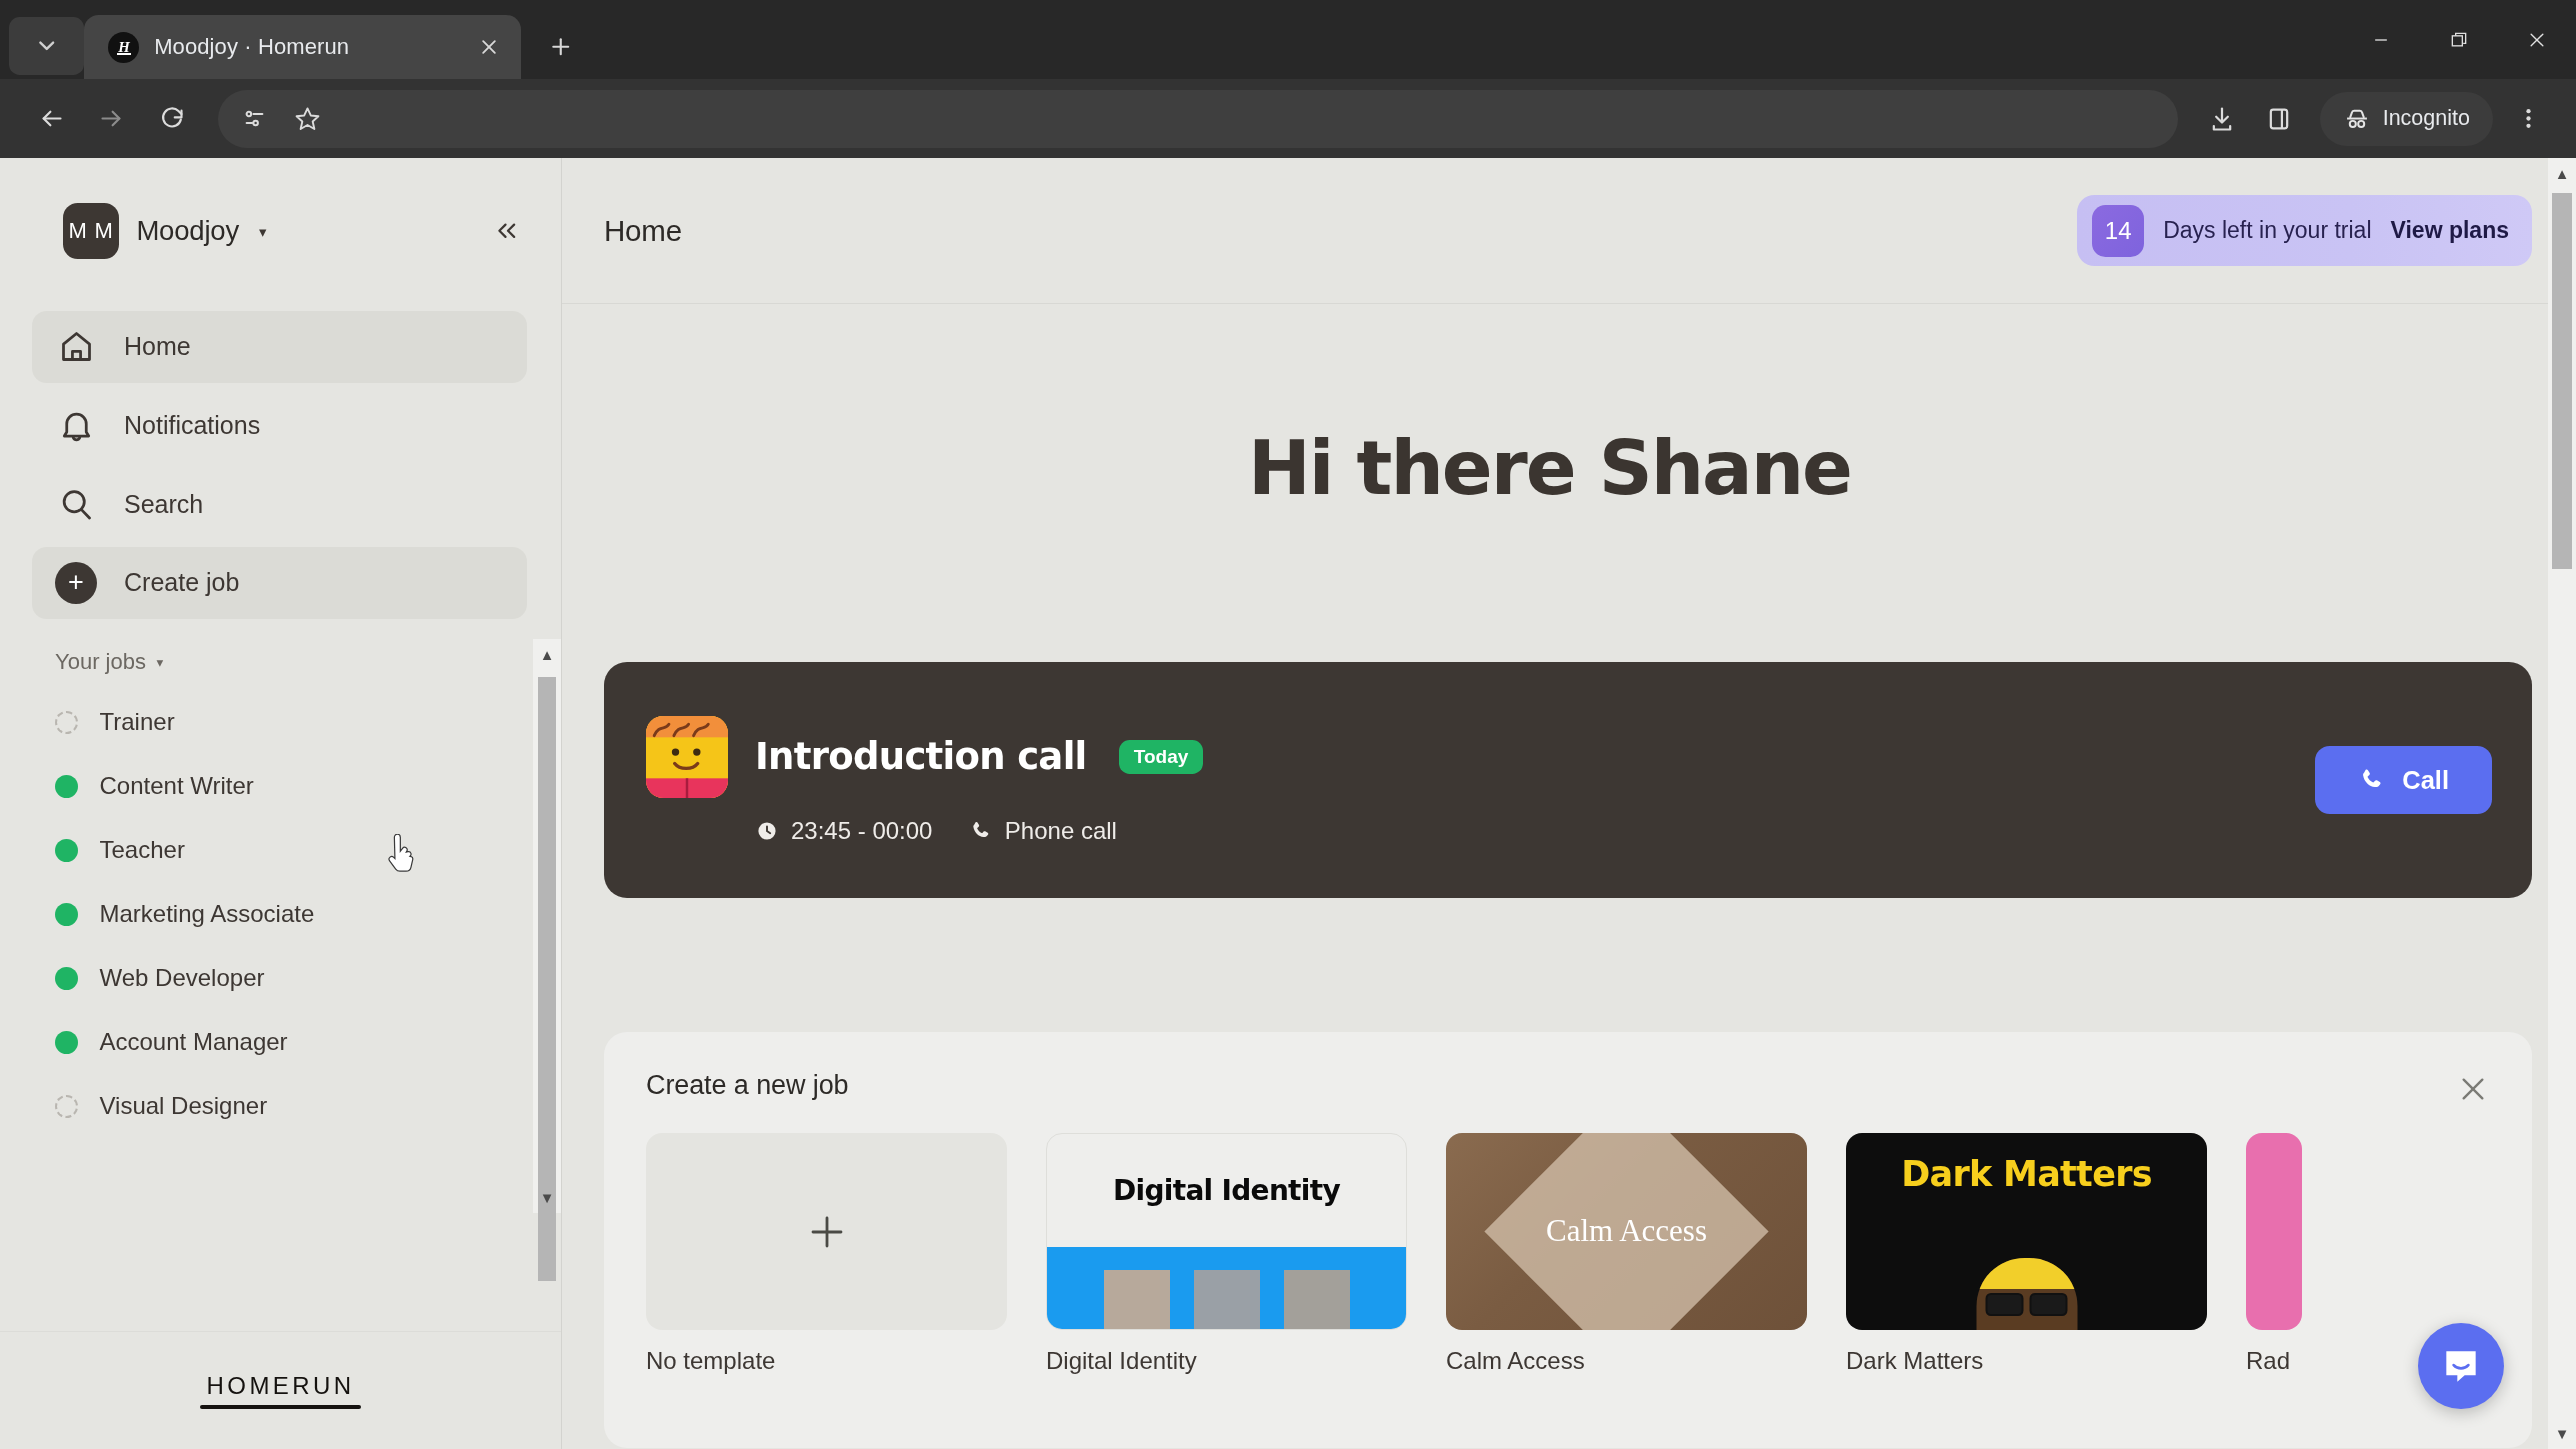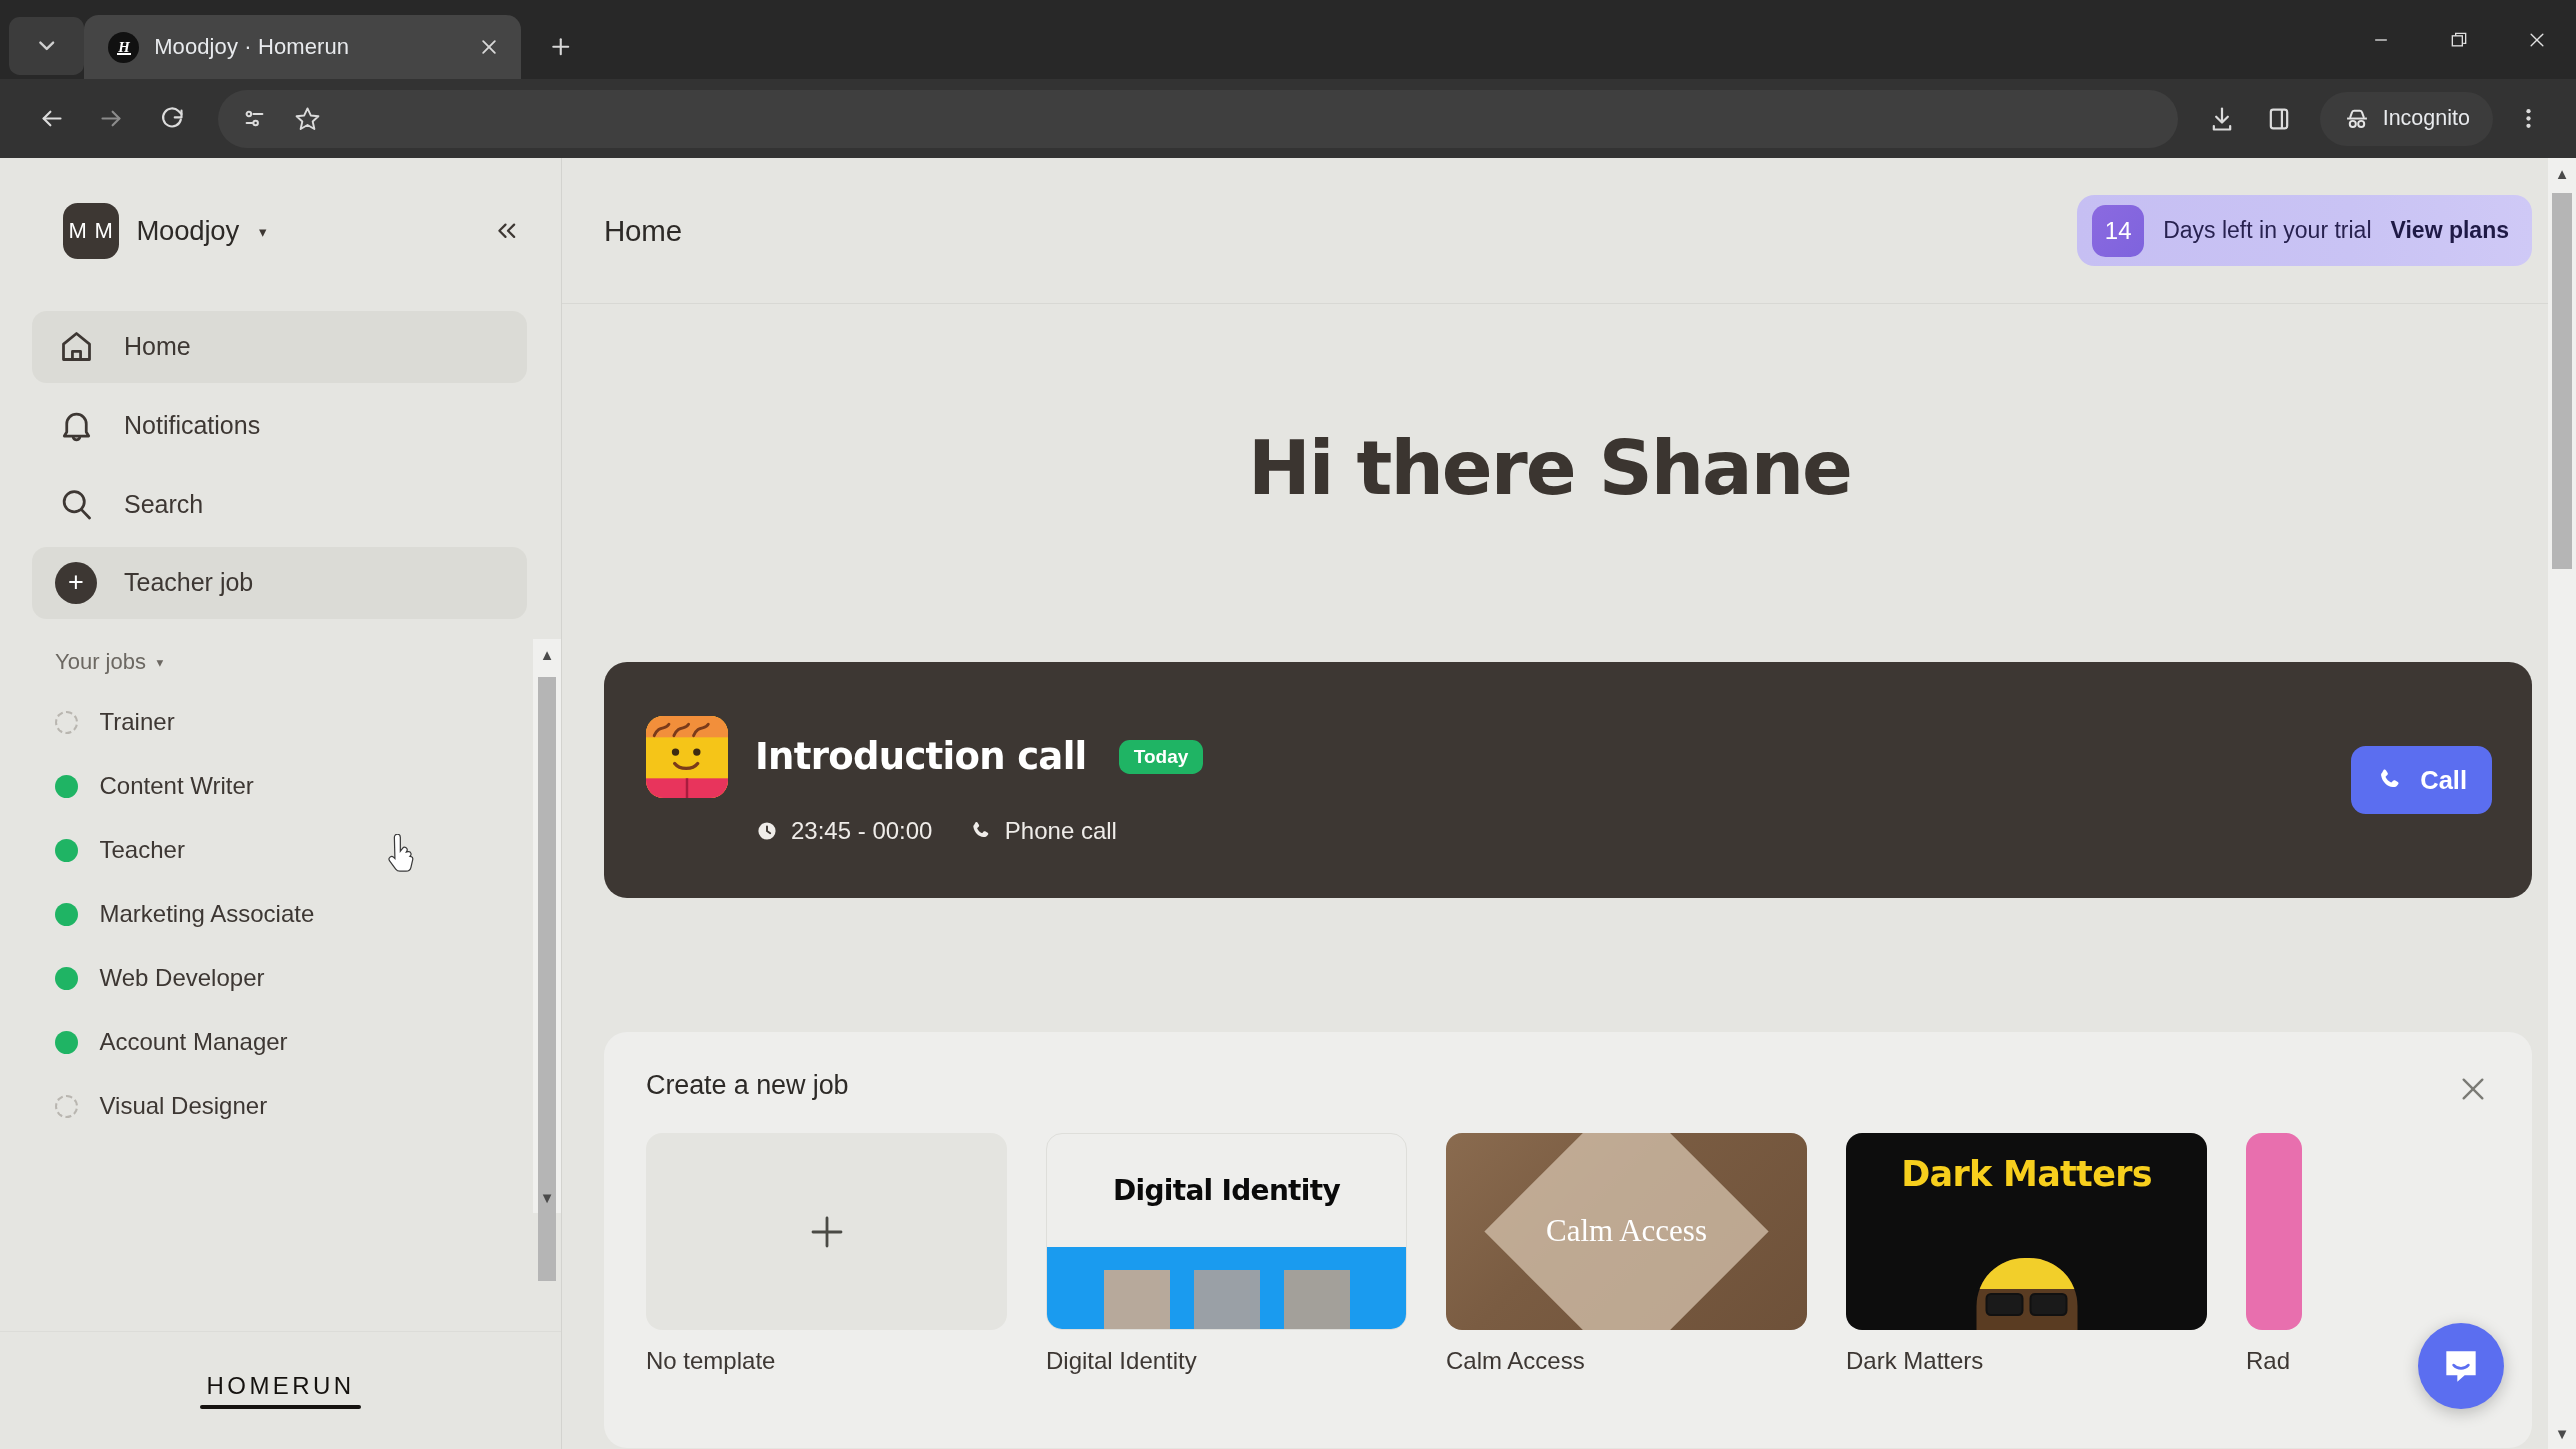--- a/index.html
+++ b/index.html
@@ -175,21 +175,21 @@
   .call-title { font-size:37px; font-weight:800; color:#fff; letter-spacing:-0.7px; font-family:"DejaVu Sans", sans-serif; }
   .badge-today {
     background:#1fb464; color:#fff; font-size:19px; font-weight:600;
     padding:6px 14.8px; border-radius:10.7px; margin-left:5.4px;
   }
   .call-row2 { display:flex; align-items:center; gap:17.4px; margin-left:109px; color:#efece9; font-size:24px; }
   .call-meta { display:flex; align-items:center; gap:12px; }
   .call-meta svg { width:24px; height:24px; }
   .call-btn {
     margin-left:auto; background:#5b6ef0; color:#fff; border-radius:14.8px;
-    height:68px; display:flex; align-items:center; gap:16px; padding:0 25px;
+    height:68px; display:flex; align-items:center; gap:16px; padding:0 43px;
     font-size:25.5px; font-weight:600;
   }
   .call-btn svg { width:28px; height:28px; }
 
   .newjob-panel {
     margin-top:134px; background:#eeeeec; border-radius:23px; padding:38px 42px 0 42px;
     position:relative; height:416px;
   }
   .newjob-title { font-size:27px; color:#2d2a27; letter-spacing:-0.1px; }
   .newjob-close { position:absolute; right:38px; top:35px; width:43px; height:43px; display:flex; align-items:center; justify-content:center; }
@@ -418,21 +418,21 @@
               <svg viewBox="0 0 24 24" fill="none" stroke="#3d3733" stroke-width="1.7" stroke-linecap="round">
                   <circle cx="10.6" cy="10.3" r="6.2"></circle>
                   <line x1="15.2" y1="15.3" x2="20" y2="20.3"></line>
                 </svg>
             </span>
             <span>Search</span>
           </div>
 
           <div class="nav-item active">
             <span class="plus-circle">+</span>
-            <span>Teacher job</span>
+            <span>Create job</span>
           </div>
 
           <div class="jobs-header">
             <span>Your jobs</span>
             <span class="caret">▾</span>
           </div>
 
           <div class="job-row">
             <span class="dot draft"></span>
             <span>Trainer</span>

